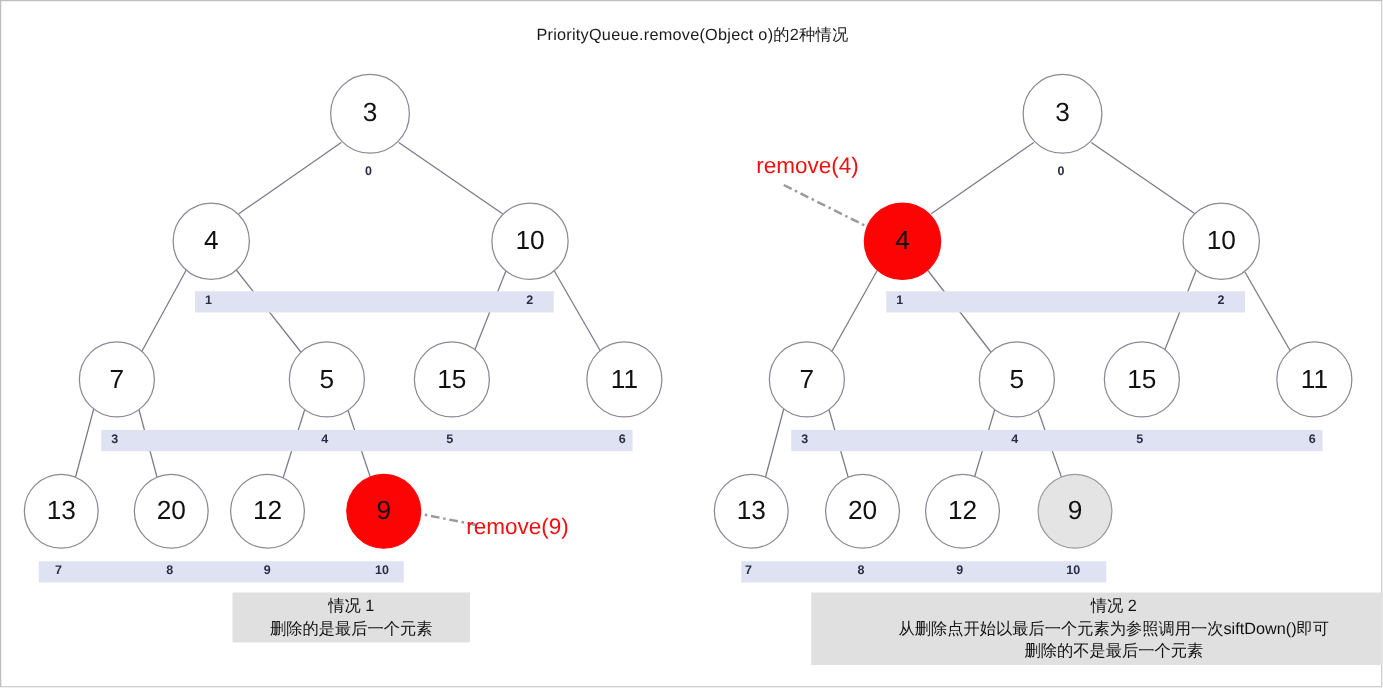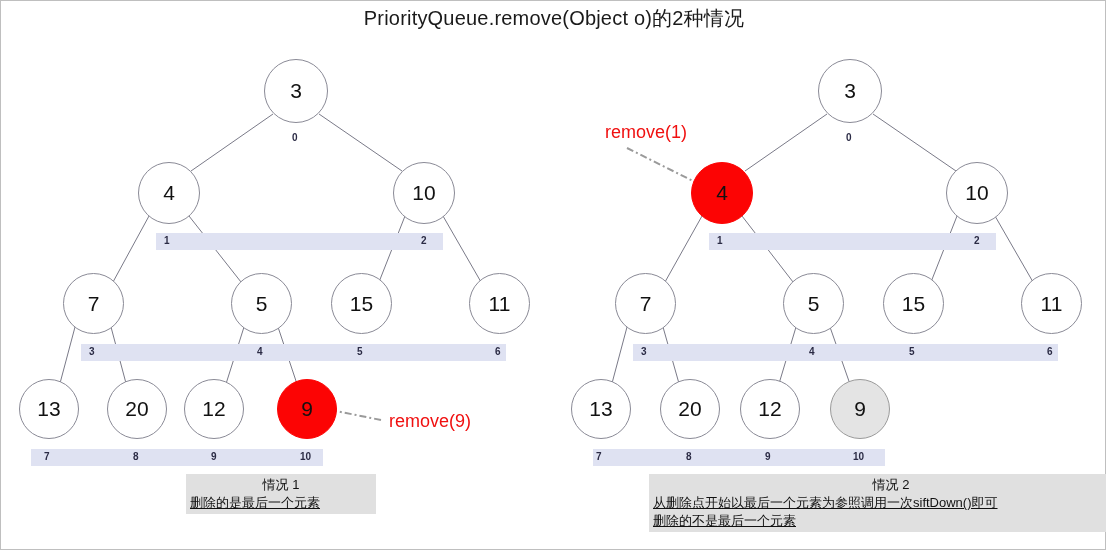--- a/index.html
+++ b/index.html
@@ -10,23 +10,23 @@
     overflow:hidden;
   }
   #canvas{
     position:relative;
     width:1106px;height:550px;
     box-sizing:border-box;
     border:1px solid #bfbfbf;
     background:#ffffff;
   }
   #title{
-    position:absolute;left:0;top:4px;width:1106px;
+    position:absolute;left:0;top:18px;width:1106px;
     text-align:center;
-    font-size:20px;color:#1a1a1a;
+    font-size:13px;color:#1a1a1a;
     letter-spacing:.2px;
     white-space:nowrap;
   }
   svg.edges{position:absolute;left:0;top:0;width:1106px;height:550px;pointer-events:none;}
   .hl-bar{
     position:absolute;height:17px;background:#dfe2f2;
   }
   .node{
     position:absolute;
     border-radius:50%;
@@ -52,21 +52,21 @@
   .caption{
     position:absolute;
     background:#e0e0e0;
     color:#111111;
     font-size:13px;
     line-height:18px;
     z-index:2;
     box-sizing:border-box;
   }
   .caption .cap-title{display:block;text-align:center;font-weight:normal;}
-  .caption .cap-line{display:block;text-align:left;text-decoration:underline;}
+  .caption .cap-line{display:block;text-align:center;}
 </style>
 </head>
 <body>
 
 <div id="canvas">
 
   <div id="title">PriorityQueue.remove(Object o)的2种情况</div>
 
   <svg class="edges" viewBox="0 0 1106 550">
     <g stroke="#7a7a88" stroke-width="1" fill="none">
@@ -147,23 +147,23 @@
   <div class="idx" style="left:420px;top:234px;">2</div>
   <div class="idx" style="left:88px;top:345px;">3</div>
   <div class="idx" style="left:256px;top:345px;">4</div>
   <div class="idx" style="left:356px;top:345px;">5</div>
   <div class="idx" style="left:494px;top:345px;">6</div>
   <div class="idx" style="left:43px;top:450px;">7</div>
   <div class="idx" style="left:132px;top:450px;">8</div>
   <div class="idx" style="left:210px;top:450px;">9</div>
   <div class="idx" style="left:299px;top:450px;">10</div>
 
-  <div class="annot" style="left:388px;top:410px;">remove(9)</div>
-
-  <div class="caption" style="left:185px;top:473px;width:190px;padding:2px 4px;">
+  <div class="annot" style="left:372px;top:410px;">remove(9)</div>
+
+  <div class="caption" style="left:185px;top:473px;width:190px;padding:2px 20px;">
     <span class="cap-title">情况 1</span>
     <span class="cap-line">删除的是最后一个元素</span>
   </div>
 
   <div class="hl-bar" style="left:708px;top:232px;width:287px;"></div>
   <div class="hl-bar" style="left:632px;top:343px;width:425px;"></div>
   <div class="hl-bar" style="left:592px;top:448px;width:292px;"></div>
 
   <div class="node" style="left:817px;top:58px;width:64px;height:64px;">
     <span>3</span>
@@ -204,21 +204,21 @@
   <div class="idx" style="left:973px;top:234px;">2</div>
   <div class="idx" style="left:640px;top:345px;">3</div>
   <div class="idx" style="left:808px;top:345px;">4</div>
   <div class="idx" style="left:908px;top:345px;">5</div>
   <div class="idx" style="left:1046px;top:345px;">6</div>
   <div class="idx" style="left:595px;top:450px;">7</div>
   <div class="idx" style="left:685px;top:450px;">8</div>
   <div class="idx" style="left:764px;top:450px;">9</div>
   <div class="idx" style="left:852px;top:450px;">10</div>
 
-  <div class="annot" style="left:604px;top:121px;">remove(1)</div>
+  <div class="annot" style="left:604px;top:121px;">remove(4)</div>
 
   <div class="caption" style="left:648px;top:473px;width:484px;padding:2px 4px;">
     <span class="cap-title">情况 2</span>
     <span class="cap-line">从删除点开始以最后一个元素为参照调用一次siftDown()即可</span>
     <span class="cap-line">删除的不是最后一个元素</span>
   </div>
 
 </div>
 
 </body></html>

